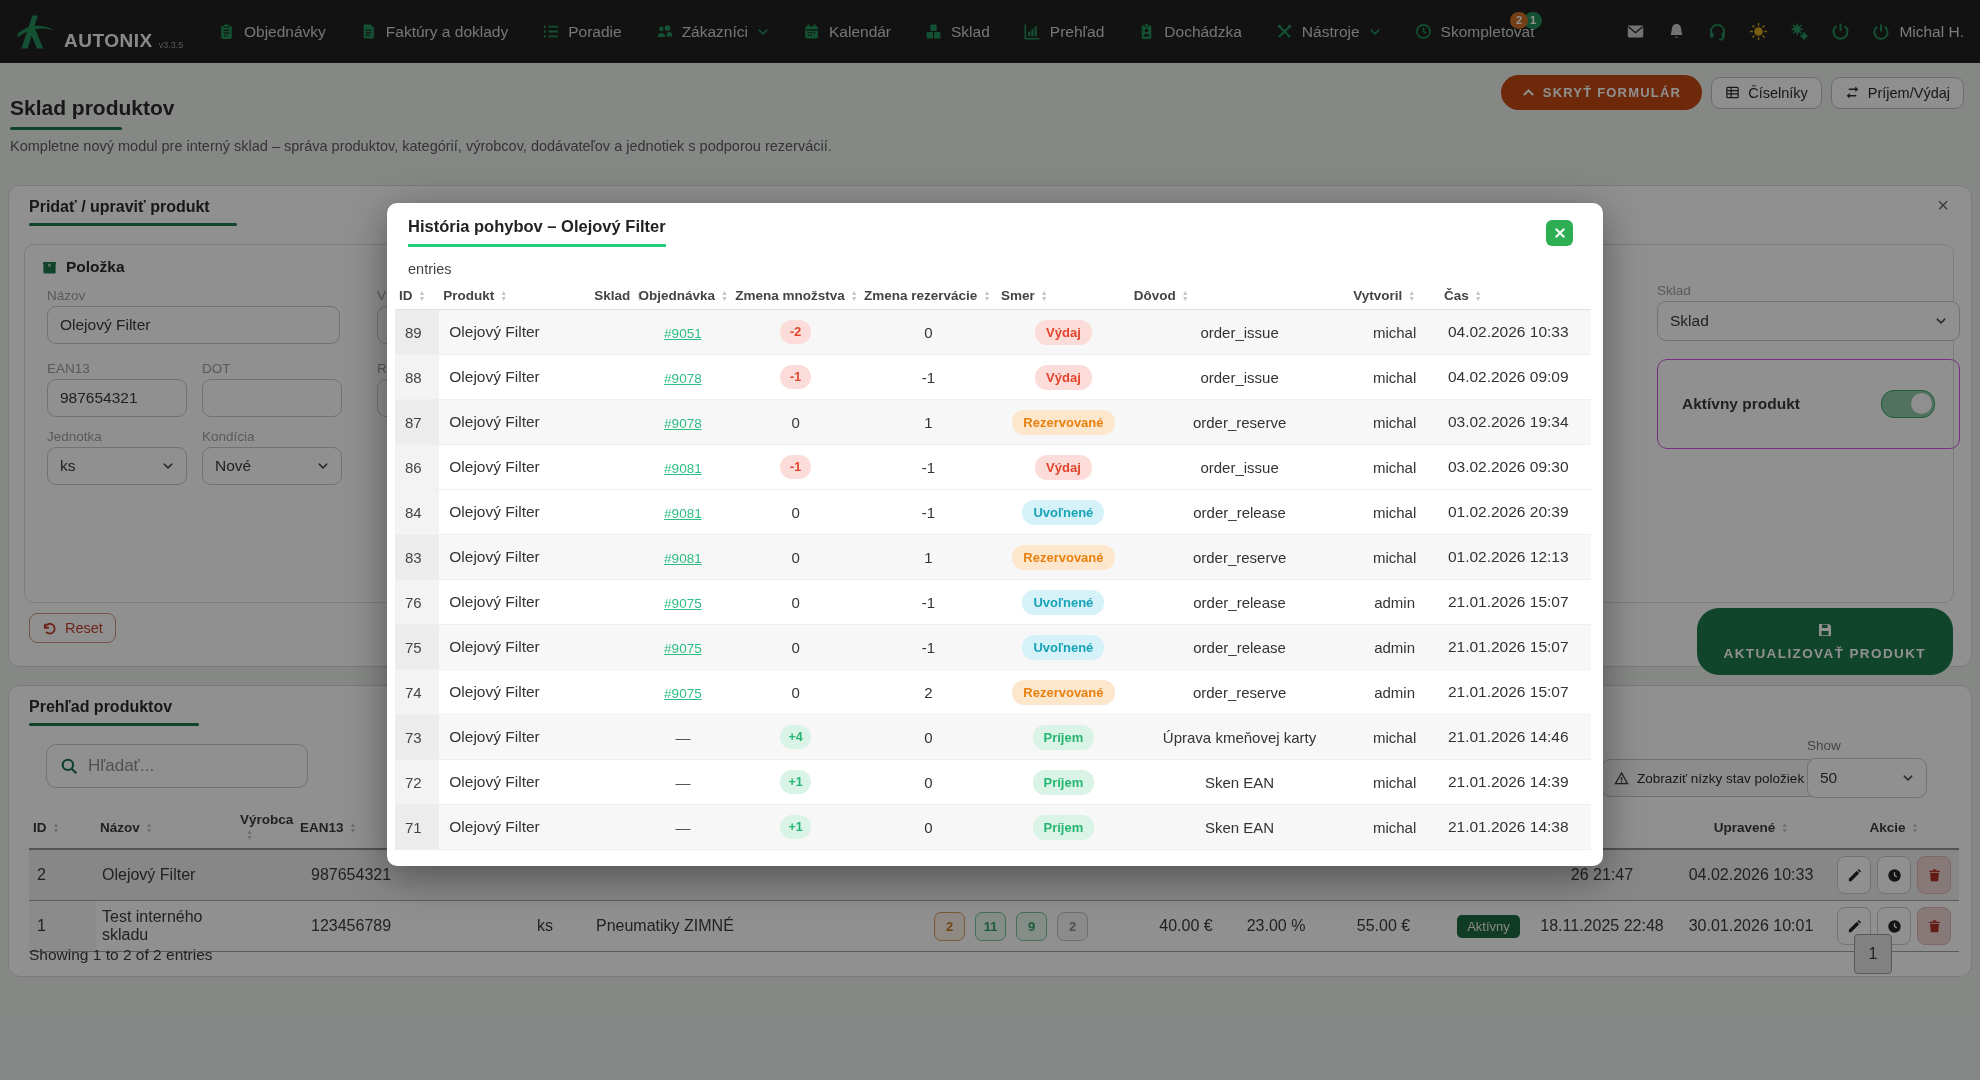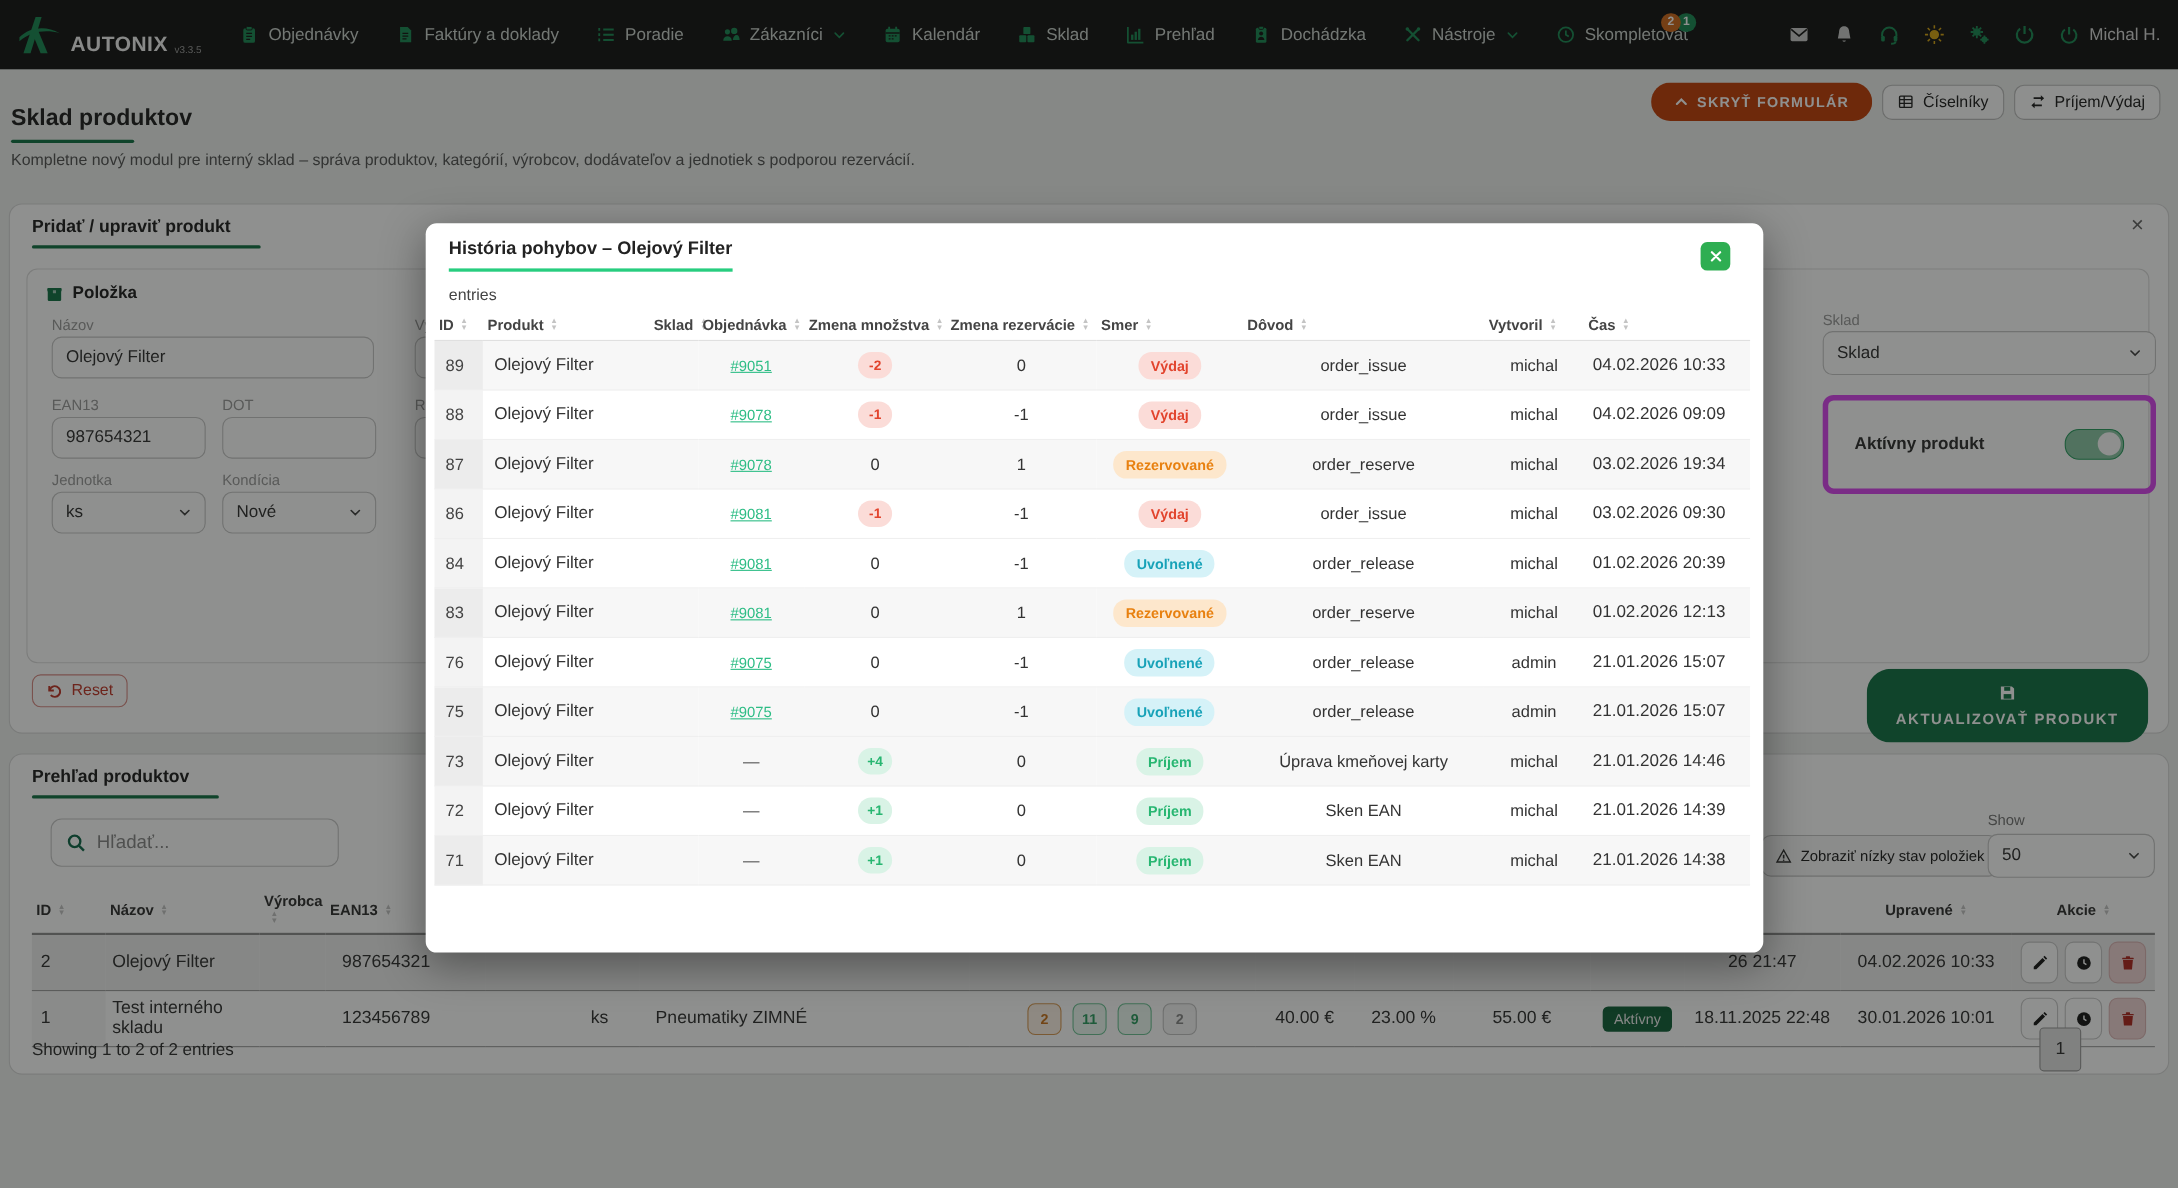--- a/index.html
+++ b/index.html
@@ -43,37 +43,37 @@
   .card-title .tl-line{display:block;height:3px;background:#157347;margin-top:7px;border-radius:2px;}
   .card-x{position:absolute;right:22px;top:8px;font-size:20px;color:#666;cursor:pointer;}
 
   .fieldset{position:absolute;left:15px;top:58px;width:1928px;height:357px;border:1px solid #ddd;border-radius:10px;}
   .fs-title{position:absolute;left:17px;top:13px;display:flex;gap:9px;align-items:center;font-size:15.5px;font-weight:bold;color:#222;}
   .fs-title .ic{color:#157347;}
   .f-label{position:absolute;font-size:13.5px;color:#9b9b9b;}
   .f-input,.f-select{position:absolute;height:38px;border:1px solid #c7c7c7;border-radius:9px;background:#fff;font-size:15.5px;color:#333;display:flex;align-items:center;padding:0 12px;box-sizing:border-box;}
   .f-select{justify-content:space-between;cursor:pointer;}
   .f-select .chev{width:12px;height:12px;color:#444;}
-  .toggle-box{position:absolute;border:5px solid #d946ef;border-radius:10px;display:flex;align-items:center;justify-content:space-between;padding:0 24px;box-sizing:border-box;}
+  .toggle-box{position:absolute;border:1px solid #d946ef;border-radius:10px;display:flex;align-items:center;justify-content:space-between;padding:0 24px;box-sizing:border-box;}
   .toggle-box .t-label{font-size:15.5px;font-weight:bold;color:#333;}
   .toggle{width:52px;height:26px;border-radius:13px;background:#8cc7a6;border:1px solid #2e9e63;position:relative;cursor:pointer;}
   .toggle .knob{position:absolute;right:2px;top:2px;width:21px;height:21px;border-radius:50%;background:#fdfdfd;}
   .btn-reset{position:absolute;left:20px;top:427px;background:#fff;border:1px solid #d98c86;color:#c0392b;font-size:14.5px;border-radius:8px;padding:6px 12px;}
   .btn-reset .ic{width:15px;height:15px;color:#c0392b;}
   .btn-update{position:absolute;right:18px;top:422px;background:#157347;color:#fff;font-weight:bold;font-size:13.5px;letter-spacing:1.4px;border-radius:22px;padding:13px 26px;flex-direction:column;}
   .btn-update .ic{color:#fff;width:16px;height:16px;}
 
   
   .search-wrap{position:absolute;left:37px;top:58px;width:262px;height:44px;border:1px solid #c9c9c9;border-radius:10px;display:flex;align-items:center;gap:10px;padding:0 13px;box-sizing:border-box;}
   .search-wrap .ic{color:#11684a;width:18px;height:18px;}
   .search-ph{font-size:17px;color:#8a8a8a;}
   .lowstock-btn{position:absolute;left:1592px;top:73px;height:36px;background:#f7f7f7;border:1px solid #c4c4c4;border-radius:9px;font-size:13.5px;color:#222;padding:0 12px;}
   .lowstock-btn .ic{width:15px;height:15px;color:#333;}
   .show-label{position:absolute;left:1798px;top:52px;font-size:13.5px;color:#777;}
-  .show-select{left:1798px;top:72px;width:152px;}
+  .show-select{left:1798px;top:72px;width:120px;}
 
   table.grid{border-collapse:collapse;table-layout:fixed;}
   .ptable{position:absolute;left:20px;top:120px;width:1930px;}
   .ptable th{font-size:13.5px;font-weight:bold;color:#333;text-align:left;padding:6px 4px;border-bottom:2px solid #8f8f8f;height:22px;}
   .ptable td{font-size:16px;color:#333;height:50px;padding:0 4px;border-bottom:1px solid #9f9f9f;}
   .ptable tr.striped td{background:#efefef;}
   .ptable td.c,.ptable th.c{text-align:center;}
   .ptable td.idc{background:rgba(0,0,0,0.04);padding-left:8px;}
   .sorters{display:inline-flex;flex-direction:column;vertical-align:middle;margin-left:6px;font-size:7px;line-height:6px;color:#c4c4c4;}
   .stock{display:inline-block;min-width:15px;padding:6px 7px;border-radius:7px;font-size:13px;font-weight:bold;border:1px solid;text-align:center;margin:0 5px;}
@@ -744,20 +744,32 @@
             <td style="padding-left: 10px; font-size: 15.5px;">Olejový Filter</td>
             <td></td>
             <td class="c"><a class="m-link">#9075</a></td>
             <td class="c">0</td>
             <td class="c">-1</td>
             <td class="c"><span class="tag uvolnene">Uvoľnené</span></td>
             <td class="c">order_release</td>
             <td class="c">admin</td>
             <td style="padding-left: 8px; font-size: 15.5px;">21.01.2026 15:07</td>
           </tr>
+          <tr class="even">
+            <td class="idc">74</td>
+            <td style="padding-left: 10px; font-size: 15.5px;">Olejový Filter</td>
+            <td></td>
+            <td class="c"><a class="m-link">#9075</a></td>
+            <td class="c">0</td>
+            <td class="c">2</td>
+            <td class="c"><span class="tag rezervovane">Rezervované</span></td>
+            <td class="c">order_reserve</td>
+            <td class="c">admin</td>
+            <td style="padding-left: 8px; font-size: 15.5px;">21.01.2026 15:07</td>
+          </tr>
           <tr class="odd">
             <td class="idc">73</td>
             <td style="padding-left: 10px; font-size: 15.5px;">Olejový Filter</td>
             <td></td>
             <td class="c"><span class="dash">—</span></td>
             <td class="c"><span class="pillnum green">+4</span></td>
             <td class="c">0</td>
             <td class="c"><span class="tag prijem">Príjem</span></td>
             <td class="c">Úprava kmeňovej karty</td>
             <td class="c">michal</td>

